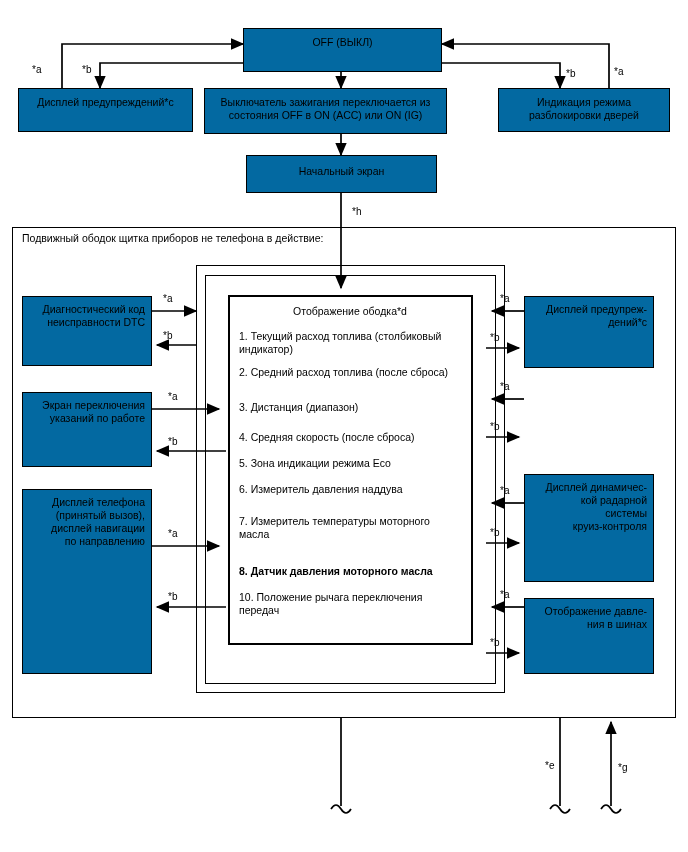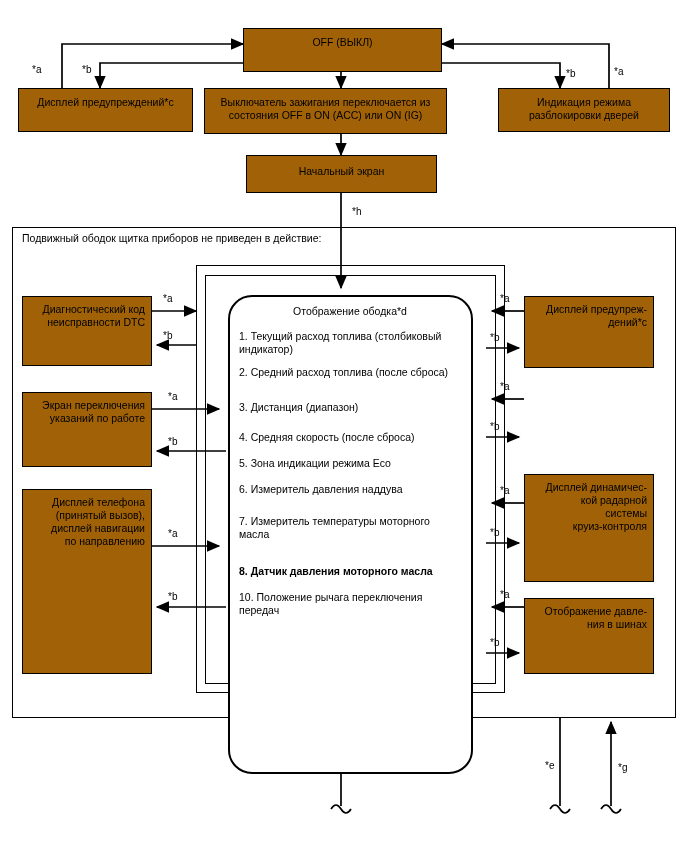--- a/index.html
+++ b/index.html
@@ -18,21 +18,21 @@
   #canvas svg.wires{
     position:absolute;
     left:0; top:0;
     width:688px; height:852px;
     pointer-events:none;
   }
   .box{
     position:absolute;
     box-sizing:border-box;
     border:1.5px solid #000;
-    background:#a16207;
+    background:#0369a1;
     font-size:10.5px;
     line-height:13px;
     z-index:3;
   }
   .box.frame{border-width:1.5px;background:transparent;z-index:1;}
   .box.frame2{border-width:1.5px;background:transparent;z-index:1;}
   .ctr{
     text-align:center;
     padding-top:7px;
     padding-left:4px;
@@ -156,26 +156,26 @@
     <span>Начальный экран</span>
   </div>
 
   <div class="lbl" style="left:32px;top:64px;">*a</div>
   <div class="lbl" style="left:82px;top:64px;">*b</div>
   <div class="lbl" style="left:566px;top:68px;">*b</div>
   <div class="lbl" style="left:614px;top:66px;">*a</div>
   <div class="lbl" style="left:352px;top:206px;">*h</div>
 
   <div class="box frame" style="left:12px;top:227px;width:664px;height:491px;"></div>
-  <div class="frame-title" style="left:22px;top:232px;">Подвижный ободок щитка приборов не приведен в действие:</div>
+  <div class="frame-title" style="left:22px;top:232px;">Подвижный ободок щитка приборов не телефона в действие:</div>
 
   <div class="box frame2" style="left:196px;top:265px;width:309px;height:428px;"></div>
   <div class="box frame2" style="left:205px;top:275px;width:291px;height:409px;"></div>
 
-  <div class="innerbox" style="left:228px;top:295px;width:245px;height:479px;border-radius:24px;">
+  <div class="innerbox" style="left:228px;top:295px;width:245px;height:350px;">
     <div class="inner-title">Отображение ободка*d</div>
     <div class="item">1. Текущий расход топлива (столбиковый индикатор)</div>
     <div class="item" style="margin-bottom:22px;">2. Средний расход топлива (после сброса)</div>
     <div class="item" style="margin-bottom:17px;">3. Дистанция (диапазон)</div>
     <div class="item" style="margin-bottom:13px;">4. Средняя скорость (после сброса)</div>
     <div class="item" style="margin-bottom:13px;">5. Зона индикации режима Eco</div>
     <div class="item" style="margin-bottom:19px;">6. Измеритель давления наддува</div>
     <div class="item" style="margin-bottom:24px;">7. Измеритель температуры моторного масла</div>
     <div class="item" style="margin-bottom:13px;font-weight:bold;">8. Датчик давления моторного масла</div>
     <div class="item" style="margin-bottom:0;">10. Положение рычага переключения передач</div>

